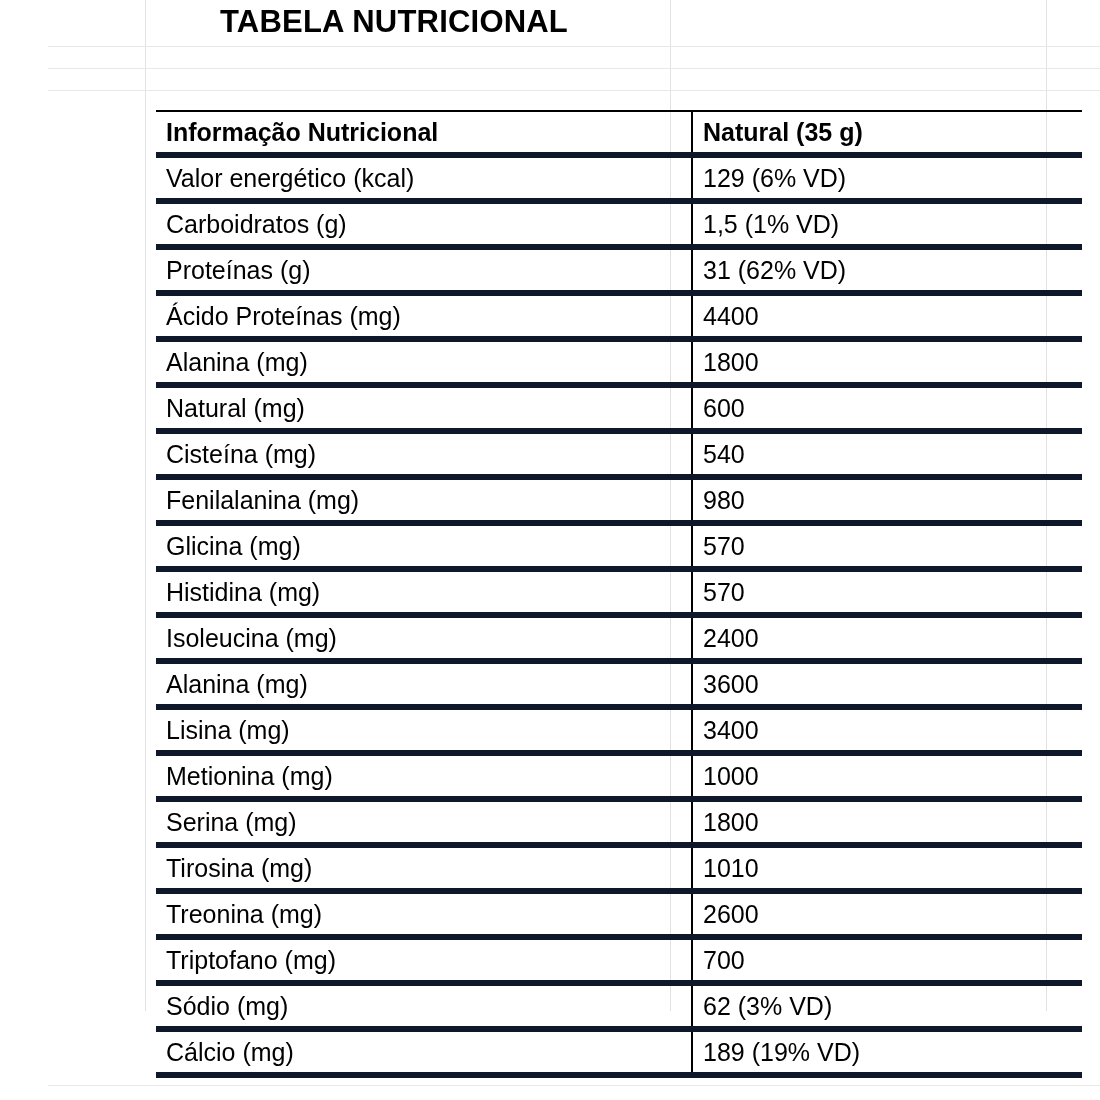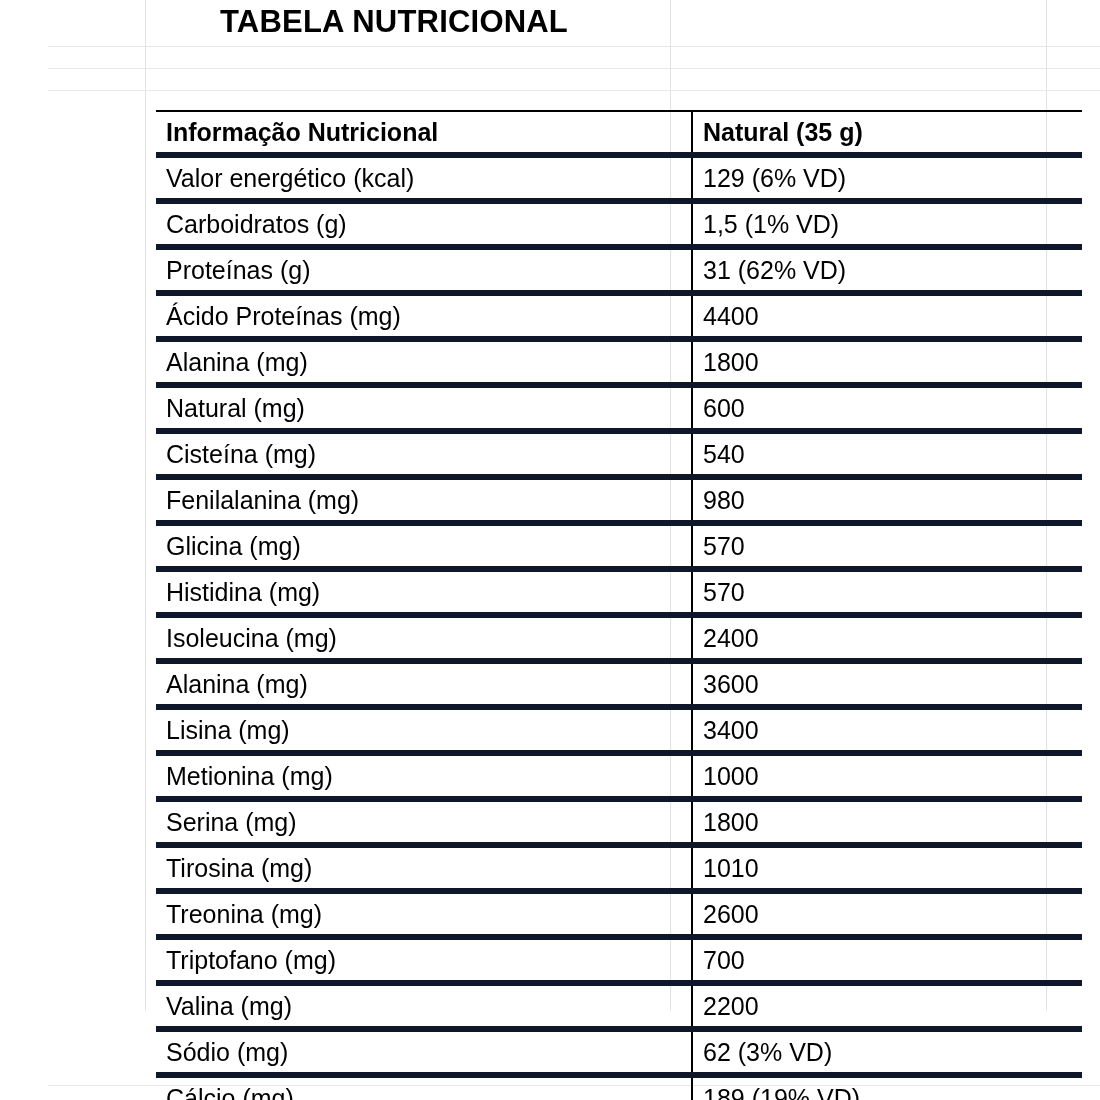--- a/index.html
+++ b/index.html
@@ -170,24 +170,20 @@
       </tr>
       <tr>
         <td class="col-label">Treonina (mg)</td>
         <td class="col-value">2600</td>
       </tr>
       <tr>
         <td class="col-label">Triptofano (mg)</td>
         <td class="col-value">700</td>
       </tr>
       <tr>
-        <td class="col-label">Valina (mg)</td>
-        <td class="col-value">2200</td>
-      </tr>
-      <tr>
         <td class="col-label">Sódio (mg)</td>
         <td class="col-value">62 (3% VD)</td>
       </tr>
       <tr>
         <td class="col-label">Cálcio (mg)</td>
         <td class="col-value">189 (19% VD)</td>
       </tr>
     </tbody>
   </table>
 

